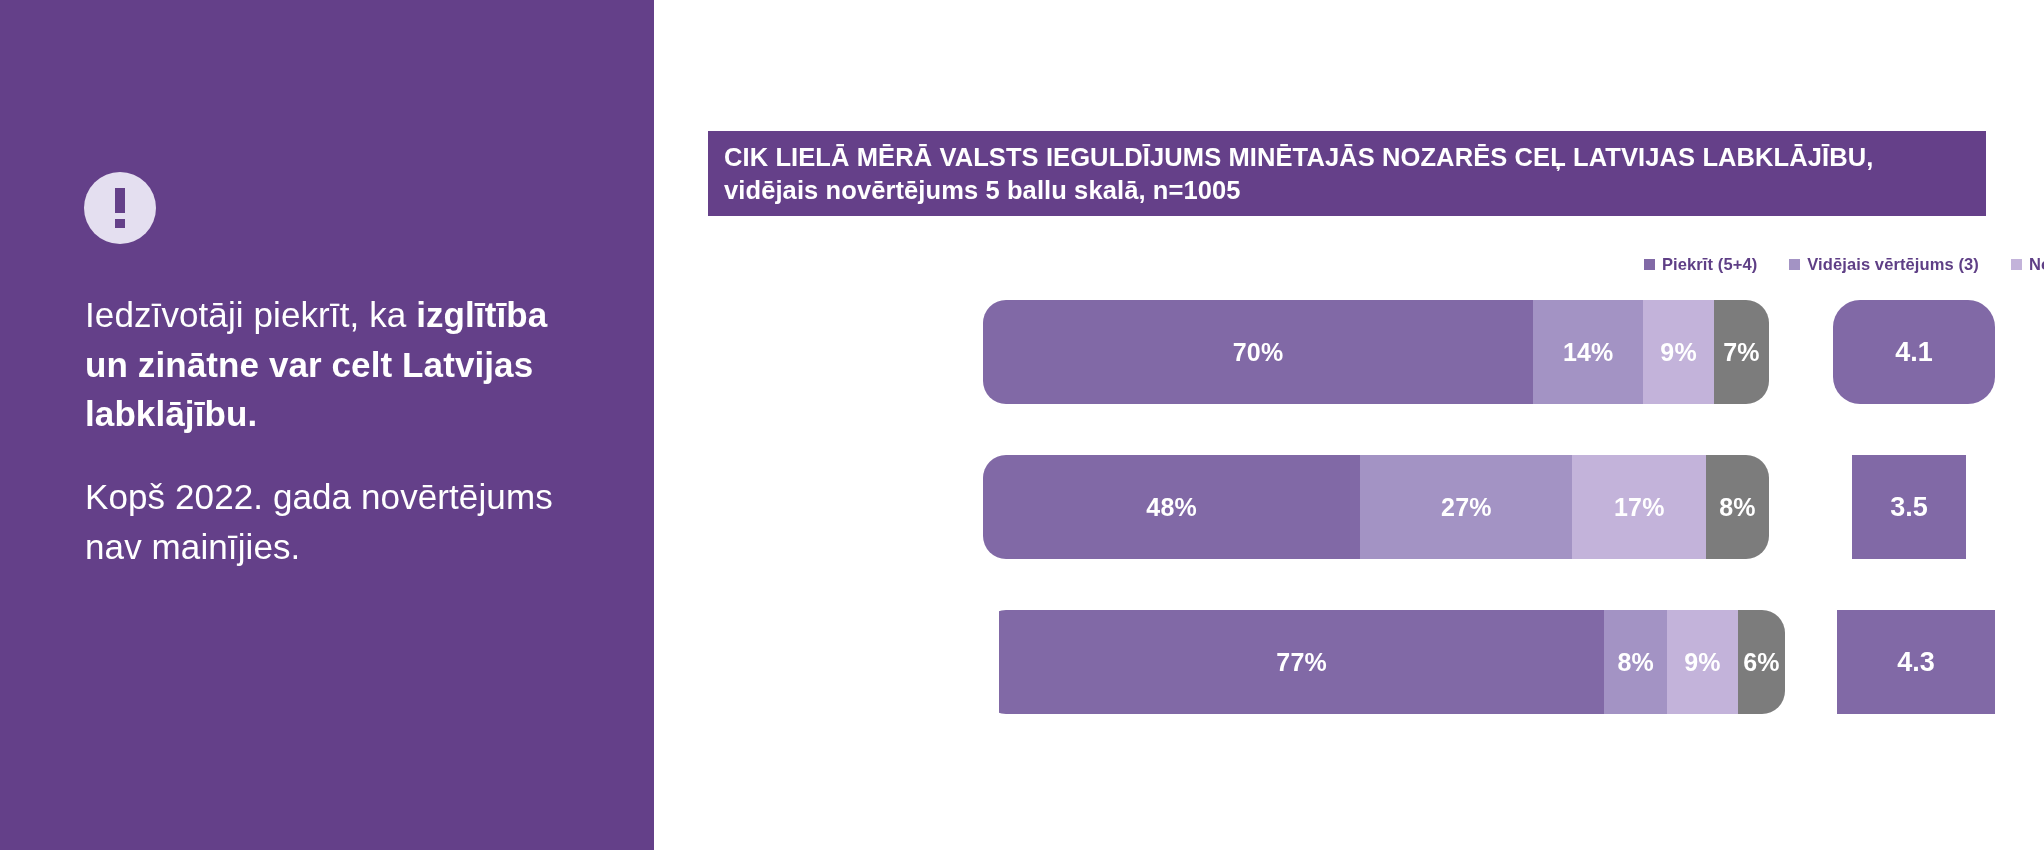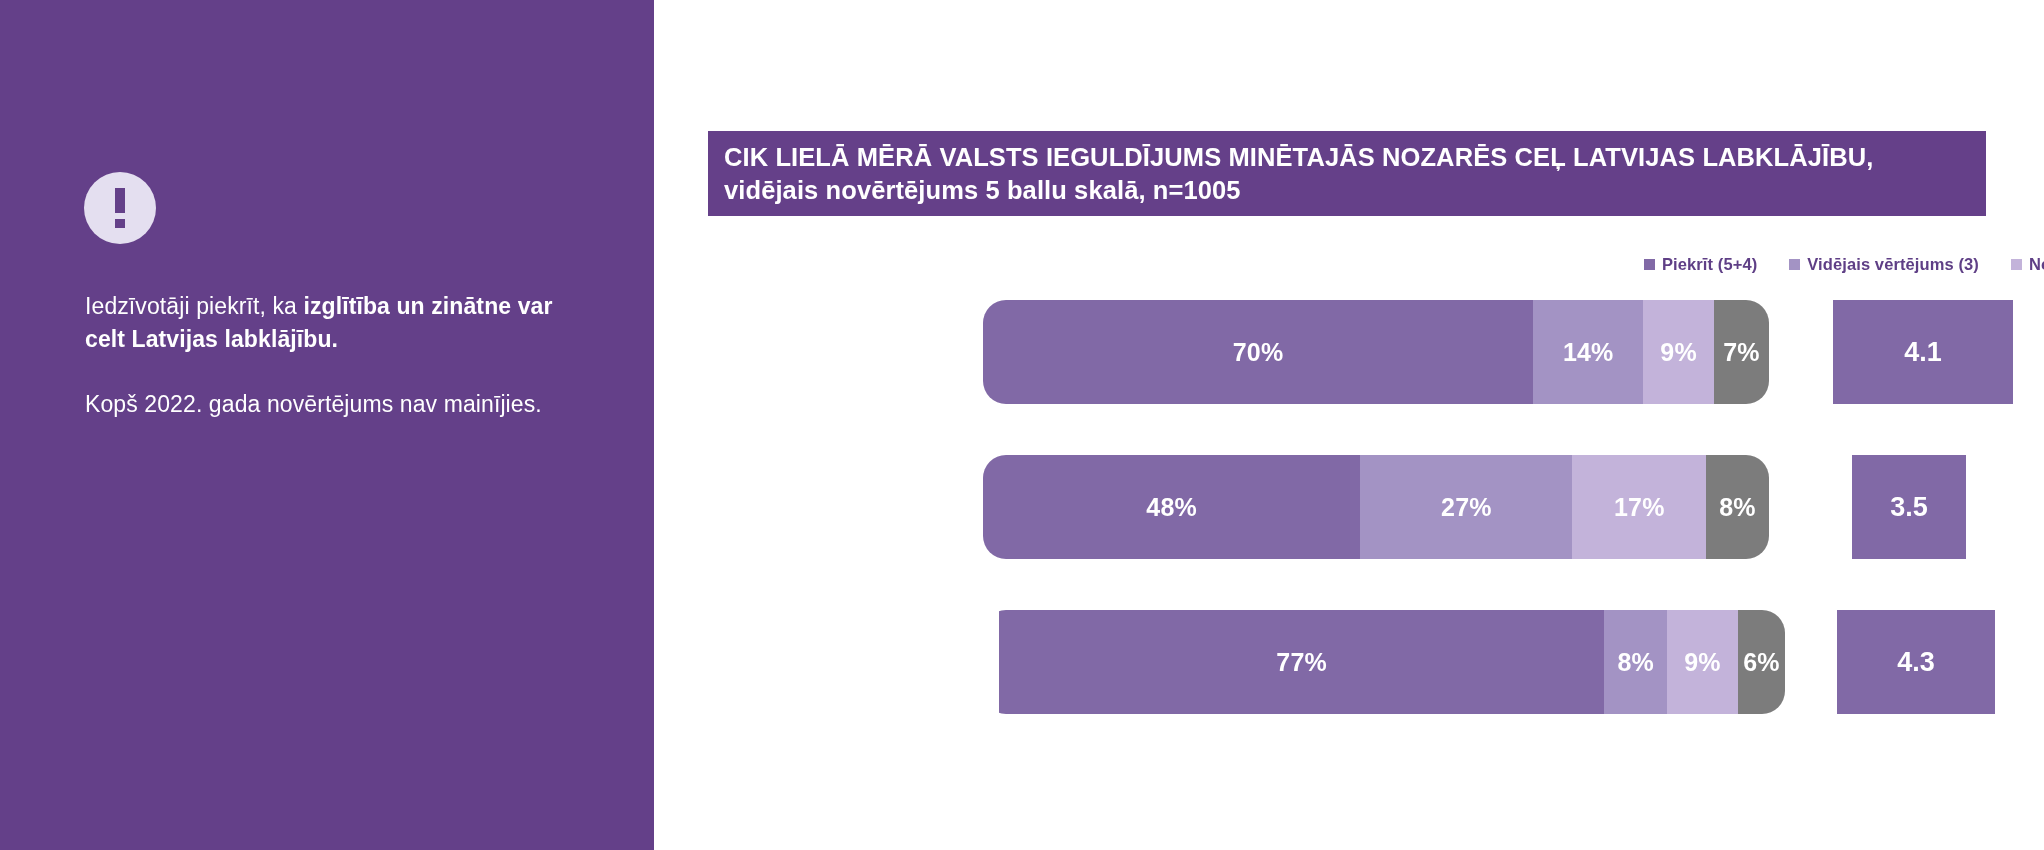--- a/index.html
+++ b/index.html
@@ -61,21 +61,21 @@
     width: 10px;
     height: 9px;
     background: #644089;
   }
   .side-text {
     position: absolute;
     left: 85px;
     top: 290px;
     width: 480px;
     color: #ffffff;
-    font-size: 23px;
+    font-size: 35px;
     line-height: 1.42;
     letter-spacing: 0.1px;
   }
   .side-text p {
     margin: 0 0 33px 0;
   }
   .side-text p:last-child { margin-bottom: 8px; }
   .side-text b { font-weight: bold; }
 
   
@@ -225,21 +225,21 @@
           <div class="seg" style="width: 14%; background: rgb(163, 147, 196);">
             <span>14%</span>
           </div>
           <div class="seg" style="width: 9%; background: rgb(195, 179, 218);">
             <span>9%</span>
           </div>
           <div class="seg" style="width: 7%; background: rgb(124, 124, 124);">
             <span>7%</span>
           </div>
         </div>
-        <div class="avg-box" style="left: 1833px; width: 180px;">
+        <div class="avg-box" style="left: 1833px; width: 162px; border-radius: 27px;">
           <span>4.1</span>
         </div>
       </div>
       <div class="row" style="top: 455px;">
         <div class="bar" style="left: 983px; width: 786px;">
           <div class="seg" style="width: 48%; background: rgb(129, 105, 166);">
             <span>48%</span>
           </div>
           <div class="seg" style="width: 27%; background: rgb(163, 147, 196); text-align: center;">
             <span>27%</span>

